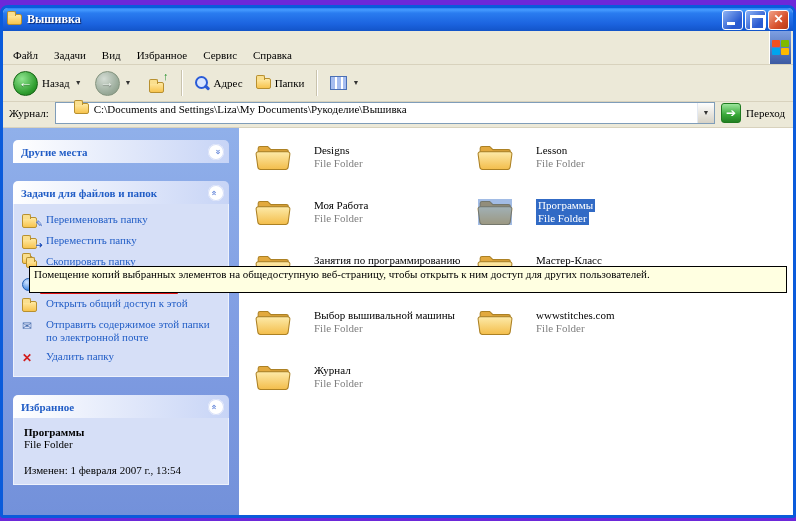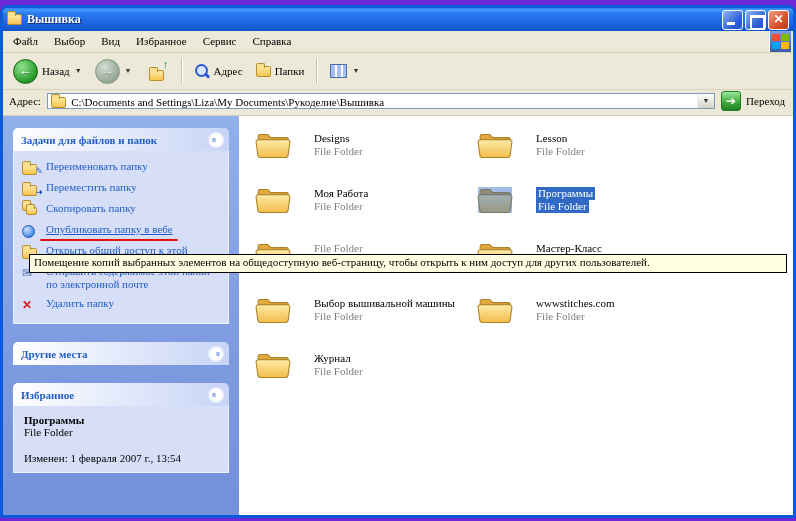--- a/index.html
+++ b/index.html
@@ -11,40 +11,40 @@
 .title-text{color:#fff;font-weight:bold;font-size:12px;text-shadow:1px 1px 1px rgba(0,0,40,.6);flex:1}
 .winbtns{display:flex;gap:2px}
 .wb{width:21px;height:20px;border:1px solid #fff;border-radius:3px;position:relative;cursor:pointer}
 .wb.min,.wb.max{background:linear-gradient(135deg,#8fb4f5,#2a5ad0 70%)}
 .wb.close{background:linear-gradient(135deg,#f0a088,#d8512b 60%,#b53a18)}
 .wb.min::before{content:"";position:absolute;left:4px;bottom:4px;width:8px;height:3px;background:#fff}
 .wb.max::before{content:"";position:absolute;left:4px;top:4px;width:11px;height:10px;border:2px solid #fff;border-top-width:3px}
 .wb.close::before{content:"✕";position:absolute;inset:0;display:flex;align-items:center;justify-content:center;color:#fff;font-size:12px;font-weight:bold}
 
 .menubar{flex:0 0 22px;display:flex;align-items:stretch;padding:0 2px;background:#ece9d8;border-bottom:1px solid #d8d2bd}
-.menu-item{padding:4px 8px 3px;cursor:pointer}
+.menu-item{padding:18px 8px 3px;cursor:pointer}
 .winlogo{margin-left:auto;width:22px;display:grid;grid-template-columns:8px 8px;grid-template-rows:7px 7px;gap:1px;align-content:center;justify-content:center;background:linear-gradient(180deg,#7d9fe2,#3c5aa2);border-left:1px solid #fff}
 .winlogo i{display:block;border-radius:1px}
 .lg1{background:#f25022}.lg2{background:#7fba00}.lg3{background:#00a4ef}.lg4{background:#ffb900}
 
 .toolbar{flex:0 0 37px;display:flex;align-items:center;gap:3px;padding:0 5px;background:#ece9d8;border-bottom:1px solid #d8d2bd}
 .tbtn{display:flex;align-items:center;gap:4px;padding:3px 4px;border:1px solid transparent;border-radius:3px;cursor:pointer}
 .navcirc{width:25px;height:25px;border-radius:50%;display:flex;align-items:center;justify-content:center;color:#fff;font-size:14px;font-weight:bold;background:radial-gradient(circle at 35% 30%,#8fe48f,#2f9e2f 65%,#177017);border:1px solid #156515;text-shadow:0 1px 1px rgba(0,0,0,.4)}
 .navcirc.disabled{background:radial-gradient(circle at 35% 30%,#d4dcd4,#9aab9a 65%,#81947f);border-color:#84947f;color:#eef3ee}
 .drop{font-size:7px;color:#333;margin-left:1px}
 .sep{width:2px;height:26px;margin:0 4px;border-left:1px solid #c9c3ad;border-right:1px solid #fff}
 .upico{position:relative;width:24px;height:19px;display:flex;align-items:flex-end;justify-content:center}
 .uparr{position:absolute;top:-4px;right:0;color:#1d8a1d;font-weight:bold;font-size:11px;font-style:normal;text-shadow:0 0 2px #fff}
 .mag{width:15px;height:15px;position:relative}
 .mag::before{content:"";position:absolute;width:9px;height:9px;border:2px solid #2a5bd7;border-radius:50%;left:0;top:0;background:#d9e6ff}
 .mag::after{content:"";position:absolute;width:6px;height:3px;background:#2a5bd7;transform:rotate(45deg);left:9px;top:10px;border-radius:1px}
 .views-ico{width:17px;height:14px;border:1px solid #4a6fb4;background:repeating-linear-gradient(90deg,#a6bdf0 0 4px,#fff 4px 6px)}
 
 .addressbar{flex:0 0 26px;display:flex;align-items:center;gap:6px;padding:0 6px 3px 6px;background:#ece9d8;border-bottom:1px solid #d8d2bd}
-.combo{flex:1;height:16px;background:#fff;border:1px solid #7f9db9;display:flex;align-items:flex-end;gap:5px;padding-left:3px;cursor:text}
+.combo{flex:1;height:22px;background:#fff;border:1px solid #7f9db9;display:flex;align-items:flex-start;gap:5px;padding-left:18px;cursor:text}
 .addr-path{flex:1;white-space:nowrap;overflow:hidden}
 .combo-drop{width:17px;height:100%;display:flex;align-items:center;justify-content:center;font-size:7px;color:#333;background:linear-gradient(180deg,#fefefe,#d6d2c6);border-left:1px solid #e3e9f2;cursor:pointer}
 .gobtn{display:flex;align-items:center;gap:5px;cursor:pointer;padding-right:2px}
 .goico{width:20px;height:20px;border-radius:3px;border:1px solid #1f7a1f;color:#fff;display:flex;align-items:center;justify-content:center;font-size:12px;background:linear-gradient(180deg,#9ce69c,#38a838 60%,#238023)}
 
 .main{flex:1;display:flex;position:relative;min-height:0}
 .taskpane{flex:0 0 236px;background:linear-gradient(180deg,#90b0ea 0%,#7f9ce2 55%,#7391da 100%);padding:12px 10px;overflow:hidden}
 .section{margin-bottom:18px}
 .sec-header{height:23px;display:flex;align-items:center;justify-content:space-between;padding:0 5px 0 8px;background:linear-gradient(90deg,#ffffff,#c7d4f6);border-radius:5px 5px 0 0;cursor:pointer}
 .sec-title{color:#215dc6;font-weight:bold}
@@ -76,21 +76,21 @@
 .files{display:grid;grid-template-columns:222px 222px;grid-auto-rows:55px}
 .file-item{display:flex;align-items:flex-start;gap:23px;width:214px;cursor:pointer}
 .ficon{position:relative;flex:0 0 36px}
 .ficon svg{width:36px;height:29px;display:block}
 .file-item.selected .ficon::after{content:"";position:absolute;left:1px;top:2px;width:34px;height:26px;background:rgba(49,106,197,.45)}
 .ftext{padding-top:2px}
 .f-name{display:table;color:#000;line-height:13px}
 .f-type{display:table;color:#7f7f7f;line-height:13px}
 .file-item.selected .f-name,.file-item.selected .f-type{background:#316ac5;color:#fff;padding:0 2px}
 
-.tooltip{position:absolute;left:26px;top:138px;width:calc(100% - 32px);height:19px;background:#ffffe1;border:1px solid #000;padding:1px 4px;line-height:13px;white-space:nowrap;overflow:hidden;z-index:60}
+.tooltip{position:absolute;left:26px;top:138px;width:calc(100% - 32px);height:27px;background:#ffffe1;border:1px solid #000;padding:1px 4px;line-height:13px;white-space:nowrap;overflow:hidden;z-index:60}
 </style>
 </head>
 <body>
 
 <svg width="0" height="0" style="position:absolute" aria-hidden="true">
   <defs>
     <linearGradient id="foldgrad" x1="0" y1="0" x2="0" y2="1">
       <stop offset="0" stop-color="#fdeaa9"></stop>
         <stop offset="1" stop-color="#f3bd4a"></stop>
     </linearGradient>
@@ -109,21 +109,21 @@
     <span class="title-text">Вышивка</span>
     <div class="winbtns">
       <span class="wb min"></span>
       <span class="wb max"></span>
       <span class="wb close"></span>
     </div>
   </div>
 
   <div class="menubar">
     <span class="menu-item">Файл</span>
-    <span class="menu-item">Выбор</span>
+    <span class="menu-item">Задачи</span>
     <span class="menu-item">Вид</span>
     <span class="menu-item">Избранное</span>
     <span class="menu-item">Сервис</span>
     <span class="menu-item">Справка</span>
     <span class="winlogo">
           <i class="lg1"></i>
           <i class="lg2"></i>
           <i class="lg3"></i>
           <i class="lg4"></i>
         </span>
@@ -155,35 +155,44 @@
       <span>Папки</span>
     </div>
     <span class="sep"></span>
     <div class="tbtn">
       <span class="views-ico"></span>
       <span class="drop">▼</span>
     </div>
   </div>
 
   <div class="addressbar">
-    <span class="addr-label">Адрес:</span>
+    <span class="addr-label">Журнал:</span>
     <div class="combo">
       <span class="mfold"></span>
       <span class="addr-path">C:\Documents and Settings\Liza\My Documents\Рукоделие\Вышивка</span>
       <span class="combo-drop">▼</span>
     </div>
     <div class="gobtn">
       <span class="goico">➔</span>
       <span>Переход</span>
     </div>
   </div>
 
   <div class="main">
 
     <div class="taskpane">
+
+      <div class="section collapsed">
+        <div class="sec-header">
+          <span class="sec-title">Другие места</span>
+          <span class="chev">
+                <span>«</span>
+              </span>
+        </div>
+      </div>
 
       <div class="section">
         <div class="sec-header">
           <span class="sec-title">Задачи для файлов и папок</span>
           <span class="chev">
                 <span>«</span>
               </span>
         </div>
         <div class="sec-body">
           <div class="task-item">
@@ -228,29 +237,20 @@
           </div>
           <div class="task-item">
             <span class="ticon">
                   <i class="glyph-ico del">✕</i>
                 </span>
             <span class="t-text">Удалить папку</span>
           </div>
         </div>
       </div>
 
-      <div class="section collapsed">
-        <div class="sec-header">
-          <span class="sec-title">Другие места</span>
-          <span class="chev">
-                <span>«</span>
-              </span>
-        </div>
-      </div>
-
       <div class="section">
         <div class="sec-header">
           <span class="sec-title">Избранное</span>
           <span class="chev">
                 <span>«</span>
               </span>
         </div>
         <div class="details-body">
           <div class="d-name">Программы</div>
           <div class="d-type">File Folder</div>
@@ -311,20 +311,21 @@
               </span>
         </div>
 
         <div class="file-item">
           <span class="ficon">
                 <svg viewBox="0 0 34 27">
                   <use href="#folder-sym"></use>
                 </svg>
               </span>
           <span class="ftext">
+                <span class="f-name">Занятия по программированию</span>
                 <span class="f-type">File Folder</span>
               </span>
         </div>
 
         <div class="file-item">
           <span class="ficon">
                 <svg viewBox="0 0 34 27">
                   <use href="#folder-sym"></use>
                 </svg>
               </span>

